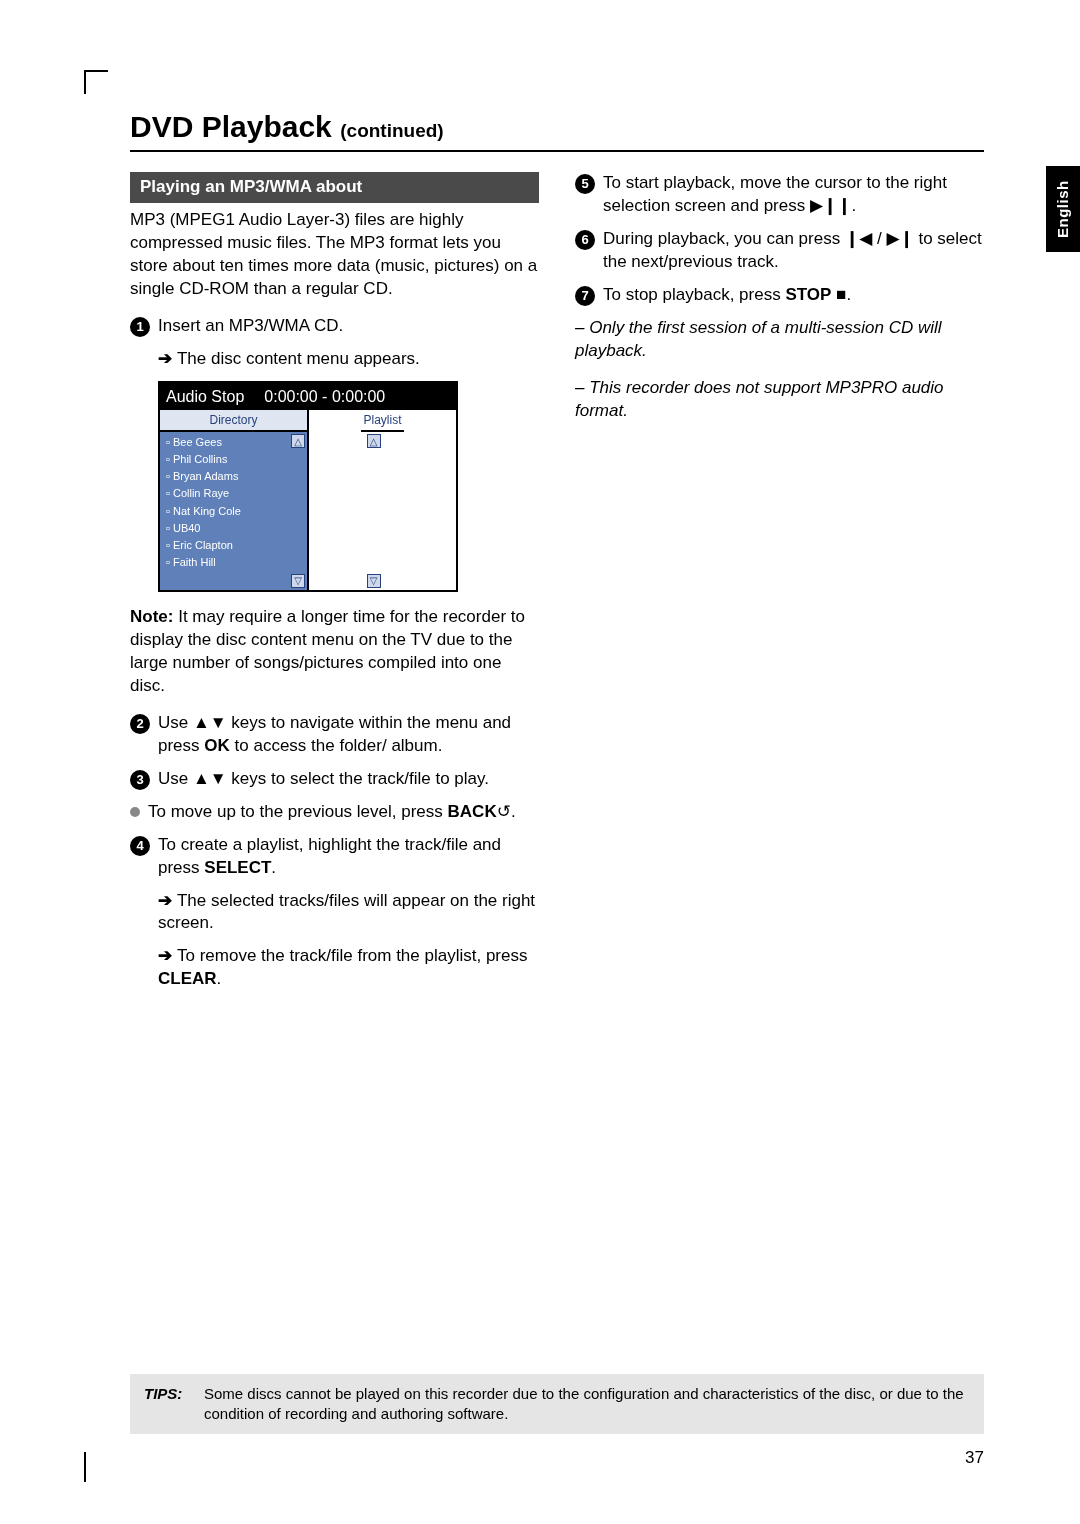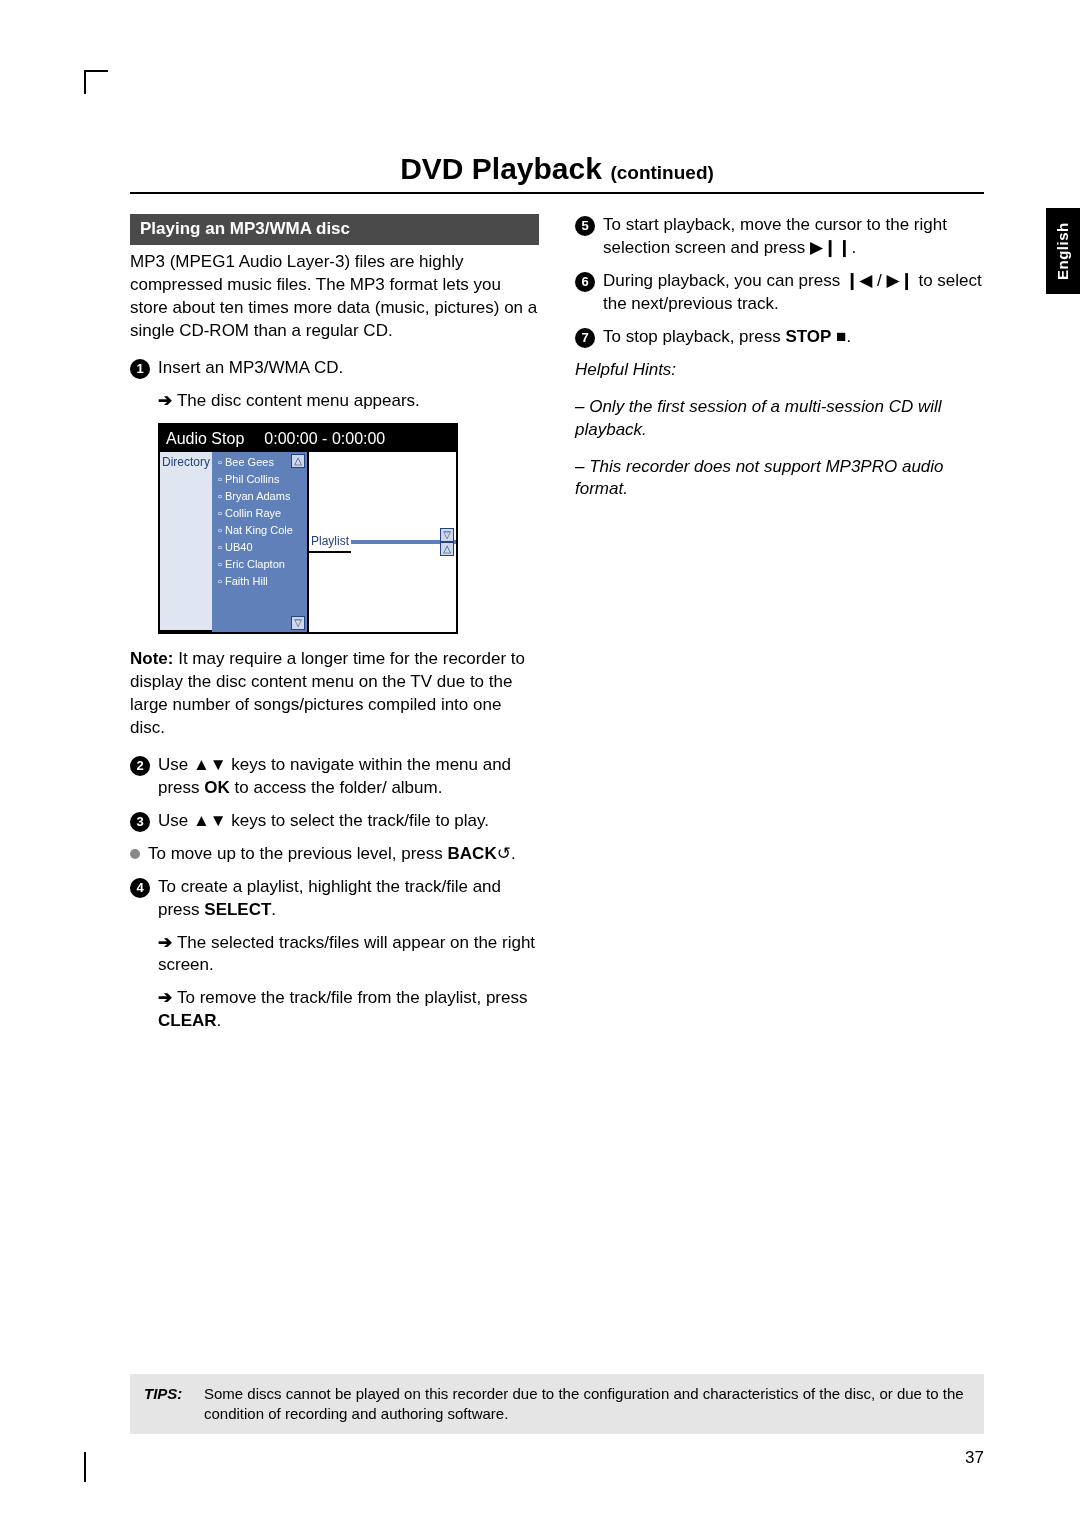--- a/index.html
+++ b/index.html
@@ -7,25 +7,24 @@
   .page {
     position: relative;
     width: 1080px;
     height: 1524px;
     padding: 110px 96px 60px 130px;
   }
   .crop-tl { position: absolute; top: 70px; left: 84px; width: 24px; height: 24px; border-left: 2px solid #000; border-top: 2px solid #000; }
   .crop-bl { position: absolute; bottom: 42px; left: 84px; width: 2px; height: 30px; background: #000; }
 
   .header {
-    text-align: center;
+    text-align: left;
     border-bottom: 2px solid #000;
     padding-bottom: 6px;
     margin-bottom: 20px;
-    margin-top: 42px;
   }
   .header-title { font-size: 30px; font-weight: bold; display: inline; }
   .header-sub   { font-size: 19px; font-weight: bold; display: inline; margin-left: 4px; }
 
   .body { display: flex; gap: 36px; }
   .col { flex: 1 1 50%; font-size: 17px; line-height: 1.35; }
   .col-right { position: relative; }
 
   .lang-tab {
     position: absolute;
@@ -80,21 +79,21 @@
     margin: 6px 0 14px 28px;
     border: 2px solid #000;
   }
   .osd-top {
     background: #000; color: #fff;
     font-size: 16px;
     padding: 3px 6px;
     display: flex; gap: 20px;
   }
   .osd-body { display: flex; height: 180px; }
-  .osd-col { flex: 1; display: flex; flex-direction: row; }
+  .osd-col { flex: 1; display: flex; flex-direction: column; }
   .osd-col + .osd-col { border-left: 2px solid #000; align-items: center; }
   .osd-col-hdr {
     background: #fff; color: #26427d;
     font-size: 12px; text-align: center;
     border-bottom: 2px solid #000;
     padding: 2px;
     position: relative;
   }
   .osd-list {
     flex: 1;
@@ -140,21 +139,21 @@
   <div class="crop-bl"></div>
 
   <div class="header">
     <span class="header-title">DVD Playback</span>
     <span class="header-sub">(continued)</span>
   </div>
 
   <div class="body">
 
     <div class="col">
-      <div class="section-head">Playing an MP3/WMA disc</div>
+      <div class="section-head">Playing an MP3/WMA about</div>
       <p>MP3 (MPEG1 Audio Layer-3) files are highly compressed music files.  The MP3 format lets you store about ten times more data (music, pictures) on a single CD-ROM than a regular CD.</p>
 
       <div class="step">
         <div class="step-num">1</div>
         <div class="step-text">Insert an MP3/WMA CD.</div>
       </div>
       <div class="result">The disc content menu appears.</div>
 
       
       <div class="osd">
@@ -243,21 +242,20 @@
         </div>
       </div>
 
       <div class="step">
         <div class="step-num">7</div>
         <div class="step-text">
           <span>To stop playback, press </span><span class="bold">STOP</span> <span class="icon">■</span>.
         </div>
       </div>
 
-      <p class="ital">Helpful Hints:</p>
       <p class="ital">–  Only the first session of a multi-session CD will playback.</p>
       <p class="ital">–  This recorder does not support MP3PRO audio format.</p>
     </div>
   </div>
 
   <div class="tips">
     <div class="tips-row">
       <div class="tips-label">TIPS:</div>
       <div>Some discs cannot be played on this recorder due to the configuration and characteristics of the disc, or due to the condition of recording and authoring software.</div>
     </div>

